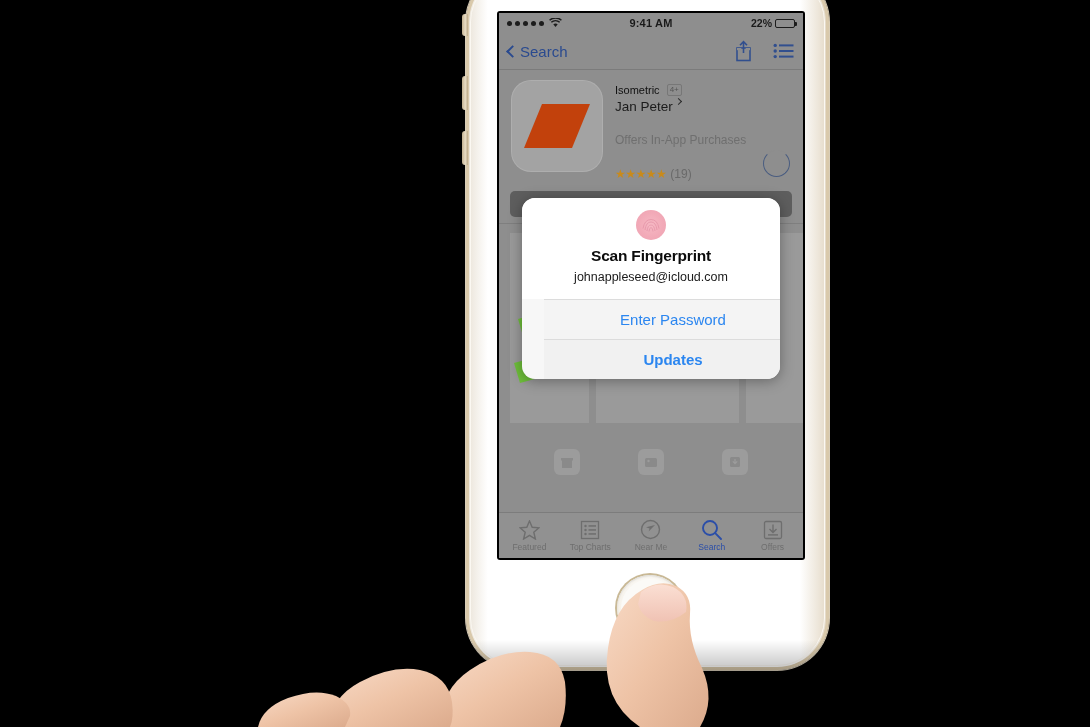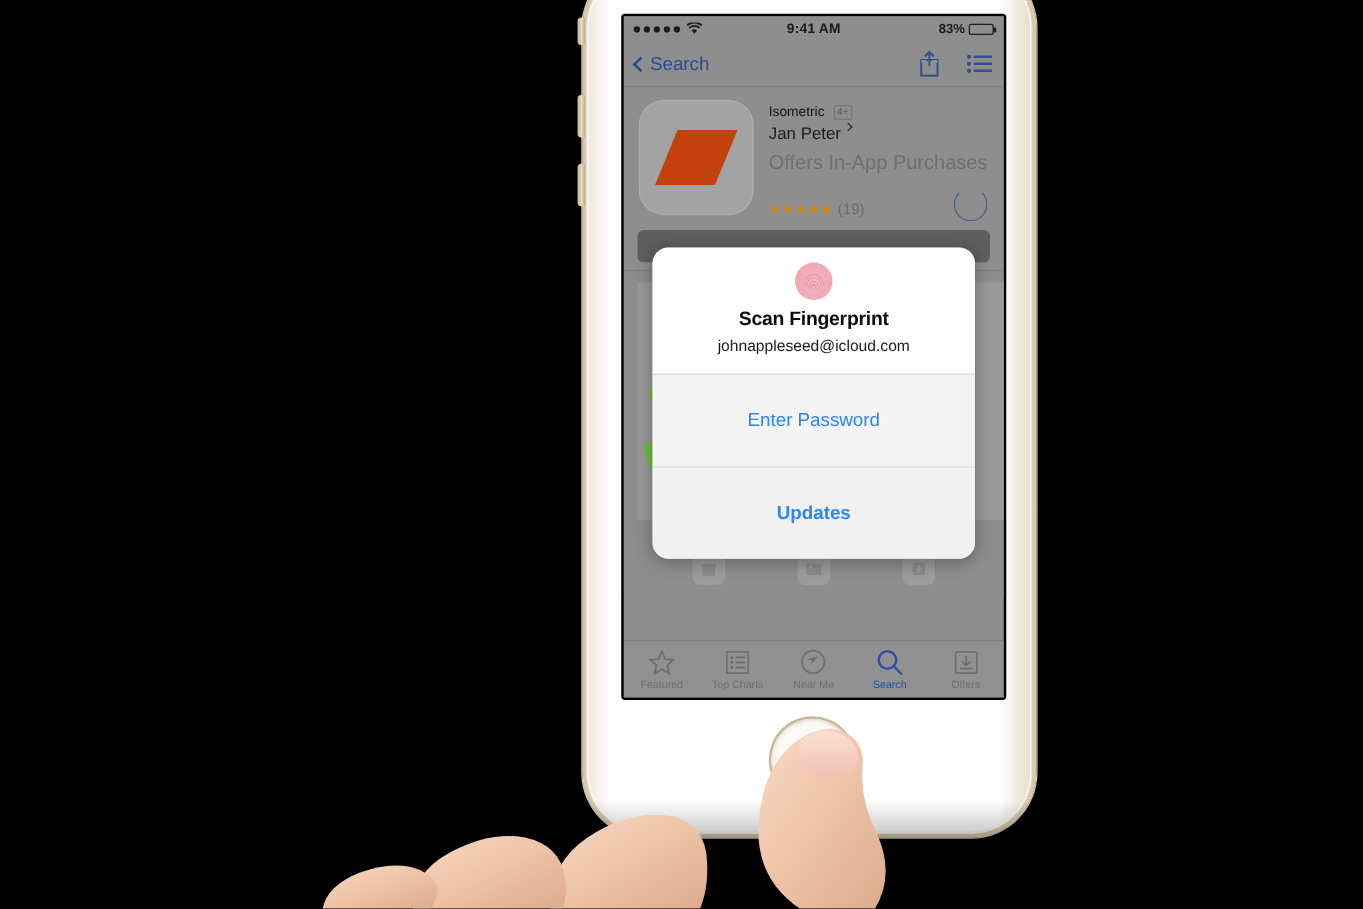--- a/index.html
+++ b/index.html
@@ -89,21 +89,21 @@
     display:flex;align-items:center;justify-content:center;flex:none;
     box-shadow: inset 0 0 0 1px rgba(255,255,255,.12);
   }
   #app-icon svg{display:block;}
   #app-meta{ padding-left:12px; padding-top:4px; flex:1; }
   #app-title-row{ display:flex; align-items:center; gap:7px; }
   #app-title{ font-size:11px; color:#111; }
   #age-badge{ font-size:8px; color:#555; border:1px solid #777; border-radius:2px; padding:0px 2px; line-height:1.3;}
   #app-dev{ font-size:13.5px; color:#1b1b1b; margin-top:3px; display:flex;align-items:flex-start;gap:3px;}
   .chev-right{ width:5px;height:5px;border-right:1.6px solid #2b2b2b;border-top:1.6px solid #2b2b2b;transform:rotate(45deg);}
-  #app-iap{ font-size:16px; color:#6f6f6f; margin-top:8px;}
+  #app-iap{ font-size:12px; color:#6f6f6f; margin-top:19px;}
   #rating-row{ display:flex; align-items:center; gap:4px; margin-top:20px; }
   #stars{ color:#c98a1a; font-size:12px; letter-spacing:-0.5px;}
   #rating-count{ font-size:12px; color:#6a6a6a;}
   #buy-spinner{
     position:absolute; right:13px; top:80px; width:27px;height:27px;border-radius:50%;
     border:1.6px solid #4a5d80; border-top-color:#8e8e8e;
   }
 
   
   #search-row{ padding:6px 11px 0 11px; background:#8e8e8e;}
@@ -152,22 +152,22 @@
     width:30px;height:30px;border-radius:50%;margin:0 auto 7px auto;
     background: radial-gradient(circle at 50% 50%, #f6b9c4 0%, #f2aab8 55%, #eea3b2 100%);
     position:relative; overflow:hidden;
   }
   #fp-icon svg{position:absolute;left:0;top:0;}
   #modal-title{ font-size:15.5px; font-weight:bold; color:#0b0b0b; letter-spacing:-0.2px;}
   #modal-sub{ font-size:12.5px; color:#1a1a1a; margin-top:5px;}
   .modal-btn{
     display:block; width:100%; text-align:center;
     background:#f4f4f4; border:none; border-top:1px solid #dcdcdc;
-    padding:28px 0; font-size:15px; color:#2b86f0;
-    font-family:"Liberation Sans", sans-serif; cursor:pointer;
+    padding:11px 0; font-size:15px; color:#2b86f0;
+    font-family:"Liberation Sans", sans-serif; cursor:pointer;margin-left:22px;
   }
   #cancel-btn{ font-weight:bold; background:#f1f1f1;}
 
   
   #home-btn{
     position:absolute; left:617px; top:575px; width:66px; height:66px;
     border-radius:50%;
     background: radial-gradient(circle at 50% 35%, #ffffff 0%, #f6f2ea 60%, #e2d7c2 100%);
     box-shadow: 0 0 0 2px #c9b996, inset 0 1px 2px rgba(0,0,0,.12);
   }
@@ -211,21 +211,21 @@
           <span class="dot"></span>
           <span class="dot"></span>
           <svg width="13" height="10" viewBox="0 0 13 10" style="margin-left:2px">
             <path d="M6.5 9 L4.3 6.3 A3.6 3.6 0 0 1 8.7 6.3 Z" fill="#1c1c1c"></path>
             <path d="M2.3 4.3 A6.4 6.4 0 0 1 10.7 4.3" stroke="#1c1c1c" stroke-width="1.5" fill="none"></path>
             <path d="M0.6 2.2 A9 9 0 0 1 12.4 2.2" stroke="#1c1c1c" stroke-width="1.5" fill="none"></path>
           </svg>
         </div>
         <div id="sb-center">9:41 AM</div>
         <div id="sb-right">
-          <span>83%</span>
+          <span>22%</span>
           <span id="battery"><span id="battery-fill"></span></span>
         </div>
       </div>
 
       <div id="nav-bar">
         <div id="back-btn">
           <span class="chev-left"></span>
           <span>Search</span>
         </div>
         <div id="nav-actions">

